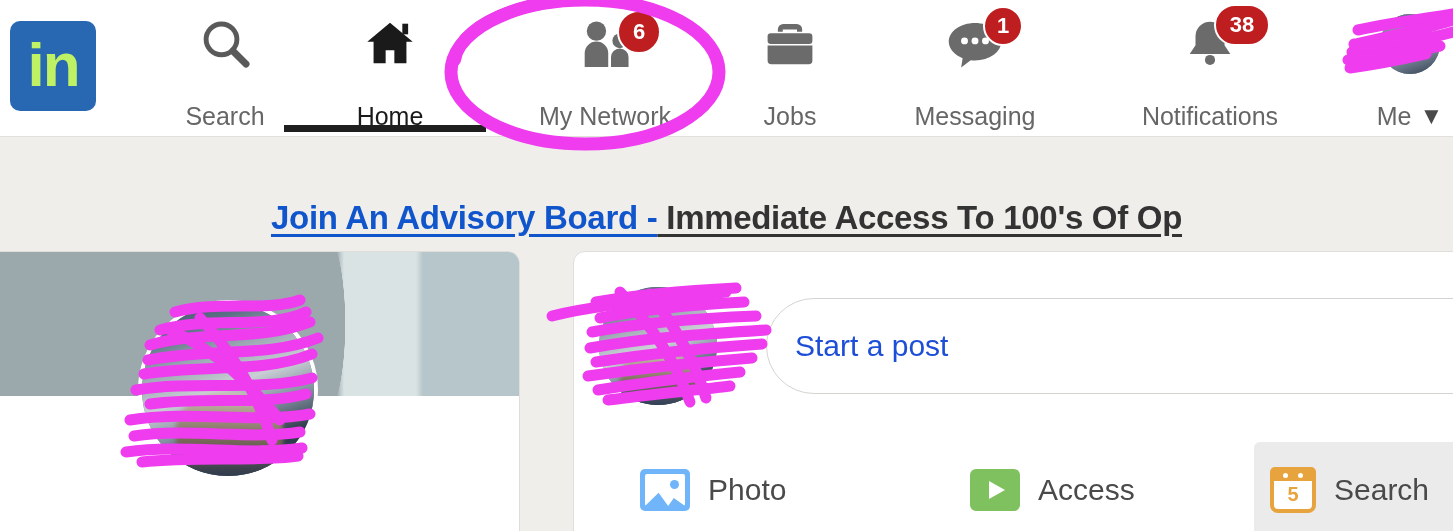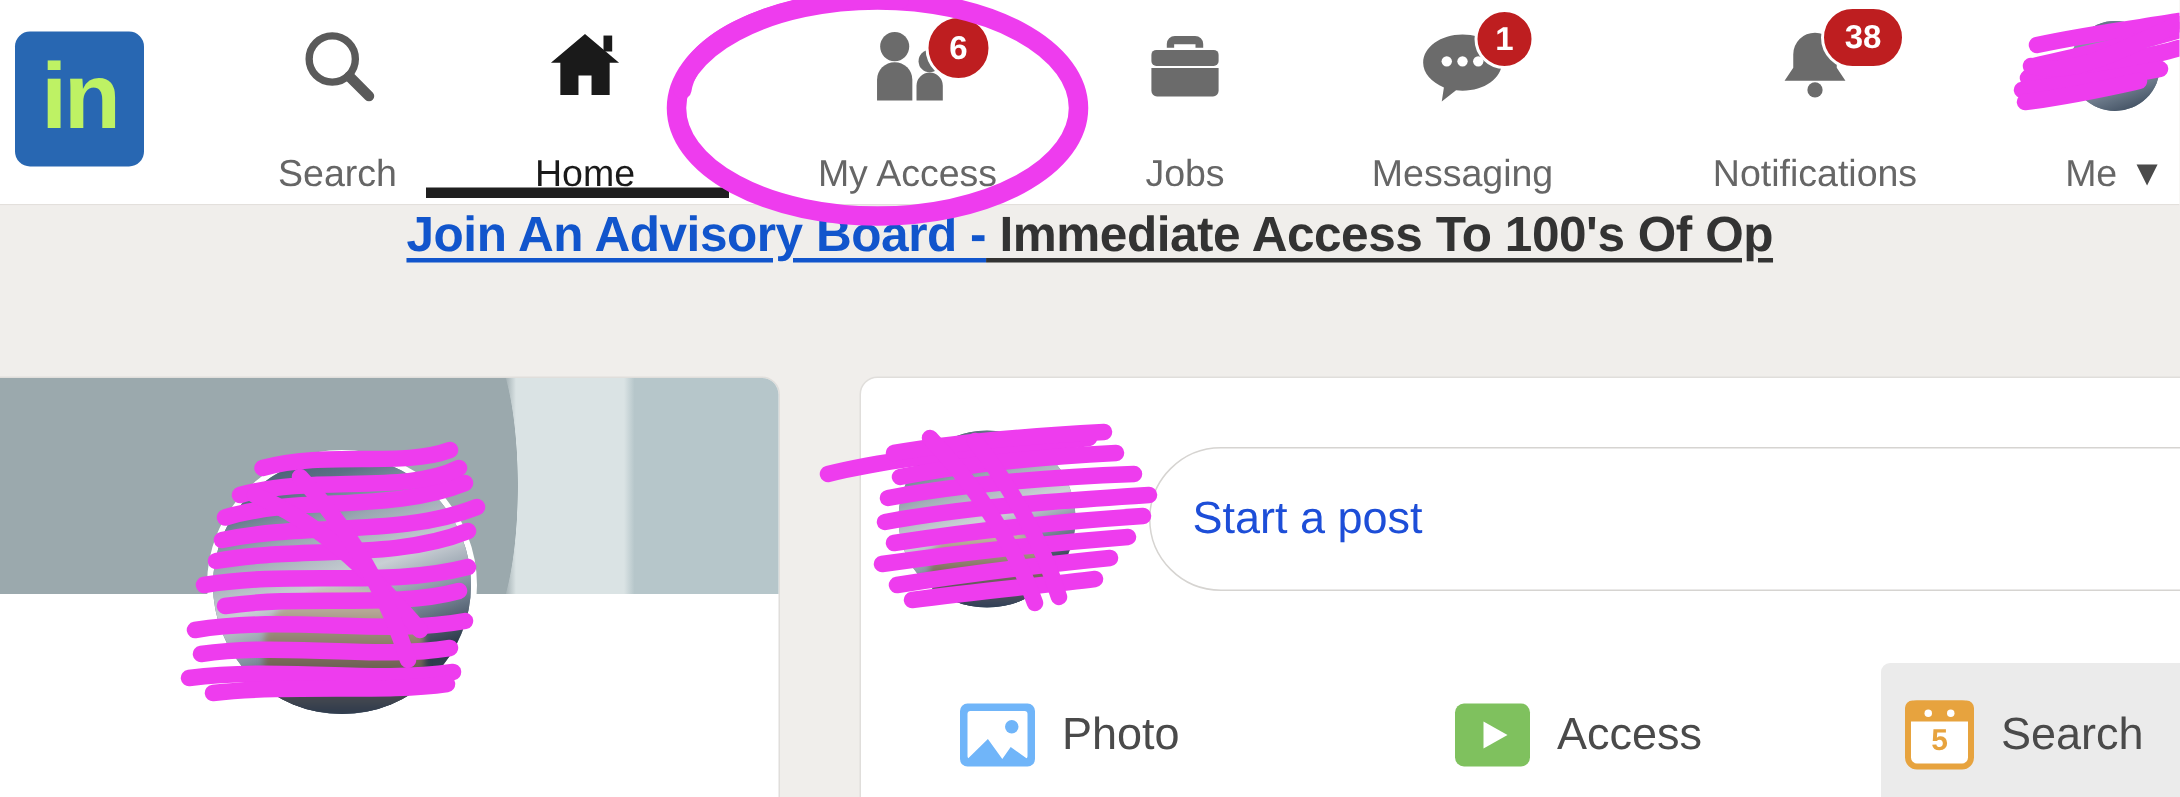--- a/index.html
+++ b/index.html
@@ -76,21 +76,21 @@
     line-height: 1;
     display: flex; align-items: center; justify-content: center;
     border: 2px solid #FFFFFF;
   }
 
   
   .banner {
     position: absolute; top: 137px; left: 0;
     width: 1453px; height: 100px;
     background: #F0EEEB;
-    display: flex; align-items: flex-start; justify-content: center;
+    display: flex; align-items: flex-end; justify-content: center;
     overflow: hidden;
   }
   .banner-text {
     white-space: nowrap;
     font-size: 33px;
     font-weight: bold;
     letter-spacing: -0.3px;
   }
   .banner-link {
     color: #1155CC;
@@ -319,21 +319,21 @@
     <div class="nav-item" style="left:370px; width:230px;">
       <div class="nav-icon-wrap">
         <svg width="60" height="56" viewBox="0 0 26 24" fill="#6B6B6B">
           <circle cx="9.3" cy="6.4" r="4.2"></circle>
           <path d="M4.2 22v-6.0a5.1 5.1 0 0 1 10.2 0V22z"></path>
           <circle cx="19.4" cy="10.6" r="3.2"></circle>
           <path d="M15.6 22v-4.3a3.8 3.8 0 0 1 7.6 0V22z"></path>
         </svg>
         <div class="badge" style="left:48px; top:2px; min-width:44px; height:44px;">6</div>
       </div>
-      <div class="nav-label">My Access</div>
+      <div class="nav-label">My Network</div>
     </div>
 
     <div class="nav-item" style="left:600px; width:140px;">
       <div class="nav-icon-wrap">
         <svg width="56" height="52" viewBox="0 0 24 22" fill="#6B6B6B">
           <path d="M9.1 2.4h5.8a2.3 2.3 0 0 1 2.3 2.3v1.1h-2.2V4.8H8.9v1.0H6.8V4.7a2.3 2.3 0 0 1 2.3-2.3z"></path>
           <rect x="2.4" y="6.4" width="19.2" height="4.6" rx="1.4"></rect>
           <path d="M2.4 11.6h19.2v6.5a1.6 1.6 0 0 1-1.6 1.6H4.0a1.6 1.6 0 0 1-1.6-1.6z"></path>
         </svg>
       </div>

